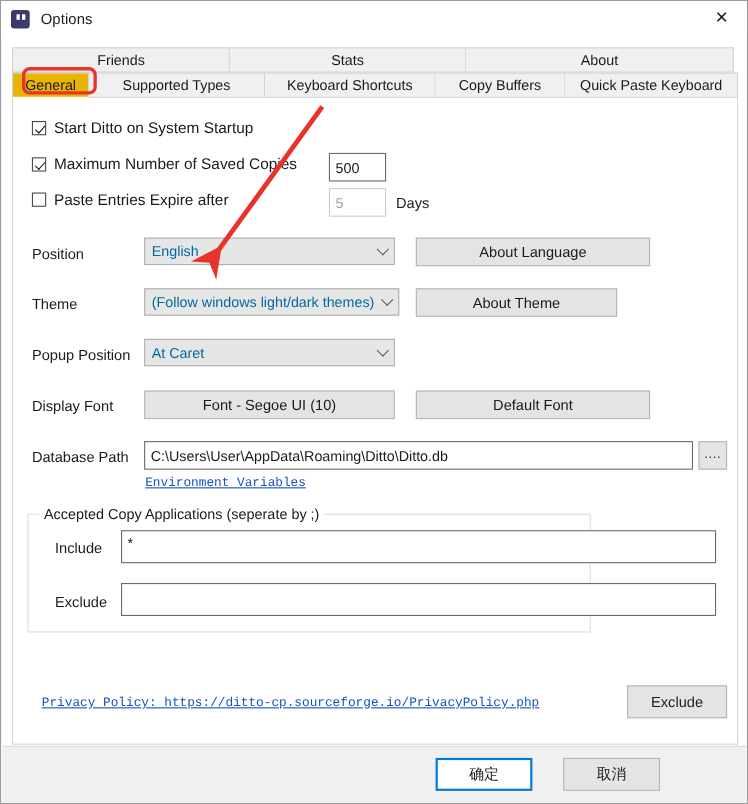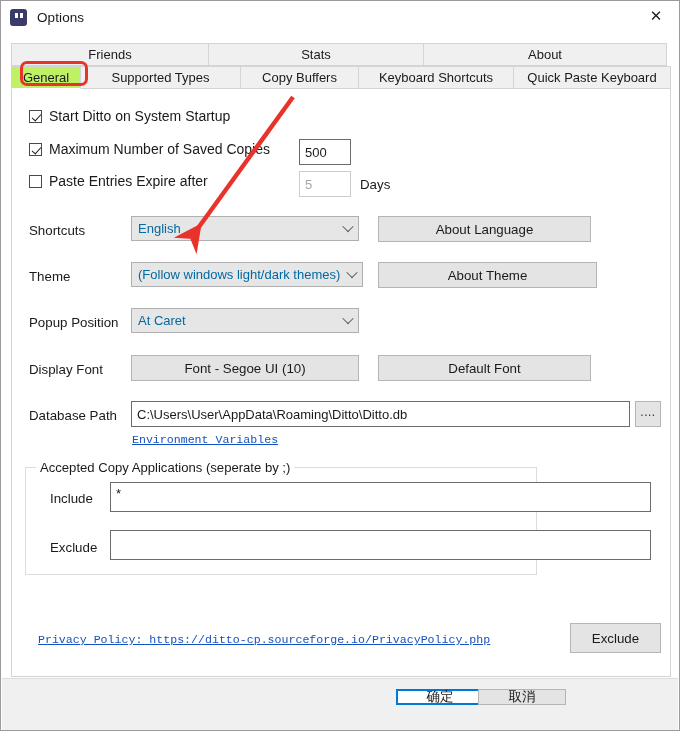--- a/index.html
+++ b/index.html
@@ -72,21 +72,21 @@
     height: 23px;
     display: flex; align-items: center; justify-content: center;
     font-size: 13px; color: #1a1a1a;
     background: #f0f0f0;
     border: 1px solid #d4d4d4;
     border-left: none;
     white-space: nowrap;
   }
   .tab:first-child { border-left: 1px solid #d4d4d4; }
   .tab.selected {
-    background: #bef264;
+    background: #eab308;
     border-bottom: 1px solid #ffffff;
     position: relative; z-index: 5;
   }
 
   
   .t-friends  { width: 198px; }
   .t-stats    { width: 215px; }
   .t-about    { width: 243px; }
   
   .t-general  { width: 70px; }
@@ -208,21 +208,21 @@
 
   
   .footer {
     position: absolute; left: 1px; bottom: 0;
     width: 676px; height: 52px;
     background: #f0f0f0;
     border-top: 1px solid #dcdcdc;
   }
   .footer-btn {
     position: absolute; top: 10px;
-    width: 88px; height: 16px;
+    width: 88px; height: 30px;
     background: #e4e4e4;
     border: 1px solid #b5b5b5;
     display: flex; align-items: center; justify-content: center;
     font-size: 13.5px; color: #1a1a1a;
     font-family: Liberation Mono, monospace;
   }
   .footer-btn.primary {
     background: #ffffff;
     border: 2px solid #0078d7;
   }
@@ -255,22 +255,22 @@
 
   <div class="tabstrip">
     <div class="tabrow row1">
       <div class="tab t-friends">Friends</div>
       <div class="tab t-stats">Stats</div>
       <div class="tab t-about">About</div>
     </div>
     <div class="tabrow row2">
       <div class="tab t-general selected">General</div>
       <div class="tab t-supptype">Supported Types</div>
+      <div class="tab t-keyshort">Keyboard Shortcuts</div>
       <div class="tab t-copybuf">Copy Buffers</div>
-      <div class="tab t-keyshort">Keyboard Shortcuts</div>
       <div class="tab t-quickp">Quick Paste Keyboard</div>
     </div>
   </div>
 
   <div class="panel">
 
     <div class="row" style="left:17px; top:19px;">
       <div class="cbx checked"></div>
       <div class="cbx-label">Start Ditto on System Startup</div>
     </div>
@@ -281,33 +281,33 @@
     </div>
     <div class="tinput" style="position:absolute; left:287px; top:50px; width:52px; height:26px;">500</div>
 
     <div class="row" style="left:17px; top:84px;">
       <div class="cbx"></div>
       <div class="cbx-label">Paste Entries Expire after</div>
     </div>
     <div class="tinput disabled" style="position:absolute; left:287px; top:82px; width:52px; height:26px;">5</div>
     <div class="flabel" style="position:absolute; left:348px; top:88px;">Days</div>
 
-    <div class="flabel" style="position:absolute; left:17px; top:134px;">Shortcuts</div>
+    <div class="flabel" style="position:absolute; left:17px; top:134px;">Position</div>
     <div class="combo" style="position:absolute; left:119px; top:127px; width:228px;">
       <span>English</span>
       <span class="caret"></span>
     </div>
     <div class="btn" style="position:absolute; left:366px; top:127px; width:213px; height:26px;">About Language</div>
 
     <div class="flabel" style="position:absolute; left:17px; top:180px;">Theme</div>
     <div class="combo" style="position:absolute; left:119px; top:173px; width:232px;">
       <span>(Follow windows light/dark themes)</span>
       <span class="caret"></span>
     </div>
-    <div class="btn" style="position:absolute; left:366px; top:173px; width:219px; height:26px;">About Theme</div>
+    <div class="btn" style="position:absolute; left:366px; top:173px; width:183px; height:26px;">About Theme</div>
 
     <div class="flabel" style="position:absolute; left:17px; top:226px;">Popup Position</div>
     <div class="combo" style="position:absolute; left:119px; top:219px; width:228px;">
       <span>At Caret</span>
       <span class="caret"></span>
     </div>
 
     <div class="flabel" style="position:absolute; left:17px; top:273px;">Display Font</div>
     <div class="btn" style="position:absolute; left:119px; top:266px; width:228px; height:26px;">Font - Segoe UI (10)</div>
     <div class="btn" style="position:absolute; left:366px; top:266px; width:213px; height:26px;">Default Font</div>
@@ -327,21 +327,21 @@
       <div class="flabel" style="position:absolute; left:24px; top:72px;">Exclude</div>
       <div class="tinput" style="position:absolute; left:84px; top:62px; width:541px; height:30px; align-items:flex-start; padding-top:3px;"></div>
     </div>
 
     <div class="link" style="position:absolute; left:26px; top:544px;">Privacy Policy: https://ditto-cp.sourceforge.io/PrivacyPolicy.php</div>
     <div class="btn" style="position:absolute; left:558px; top:534px; width:91px; height:30px;">Exclude</div>
   </div>
 
   <div class="footer">
     <div class="footer-btn primary" style="left:394px;">确定</div>
-    <div class="footer-btn" style="left:476px;">取消</div>
+    <div class="footer-btn" style="left:510px;">取消</div>
   </div>
 
   <div class="redbox" style="left:19px; top:60px; width:68px; height:25px;"></div>
 
   <svg class="arrow-svg" viewBox="0 0 680 731">
     <defs>
       <marker id="ahead" markerWidth="7" markerHeight="7" refX="2.4" refY="3.5" orient="auto">
         <path d="M6.6,0.3 L0.2,3.5 L6.6,6.7 L4.6,3.5 Z" fill="#e8332a"></path>
       </marker>
     </defs>

